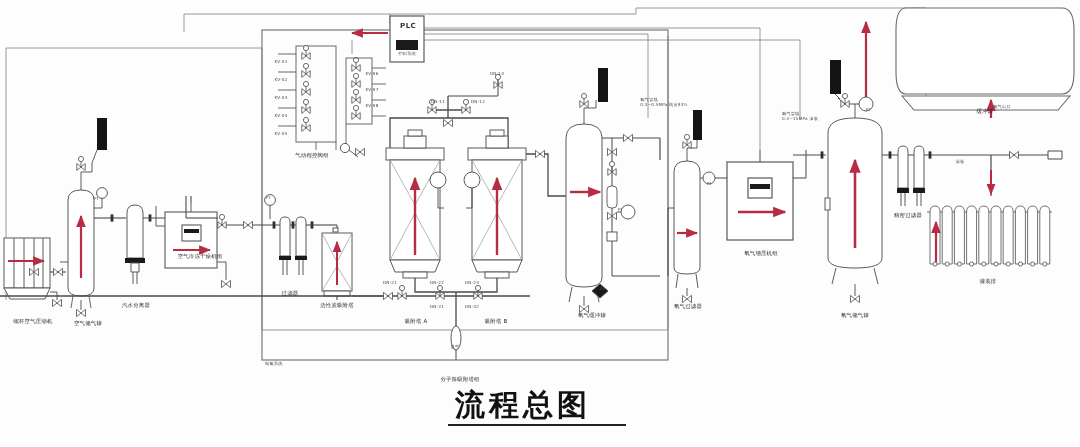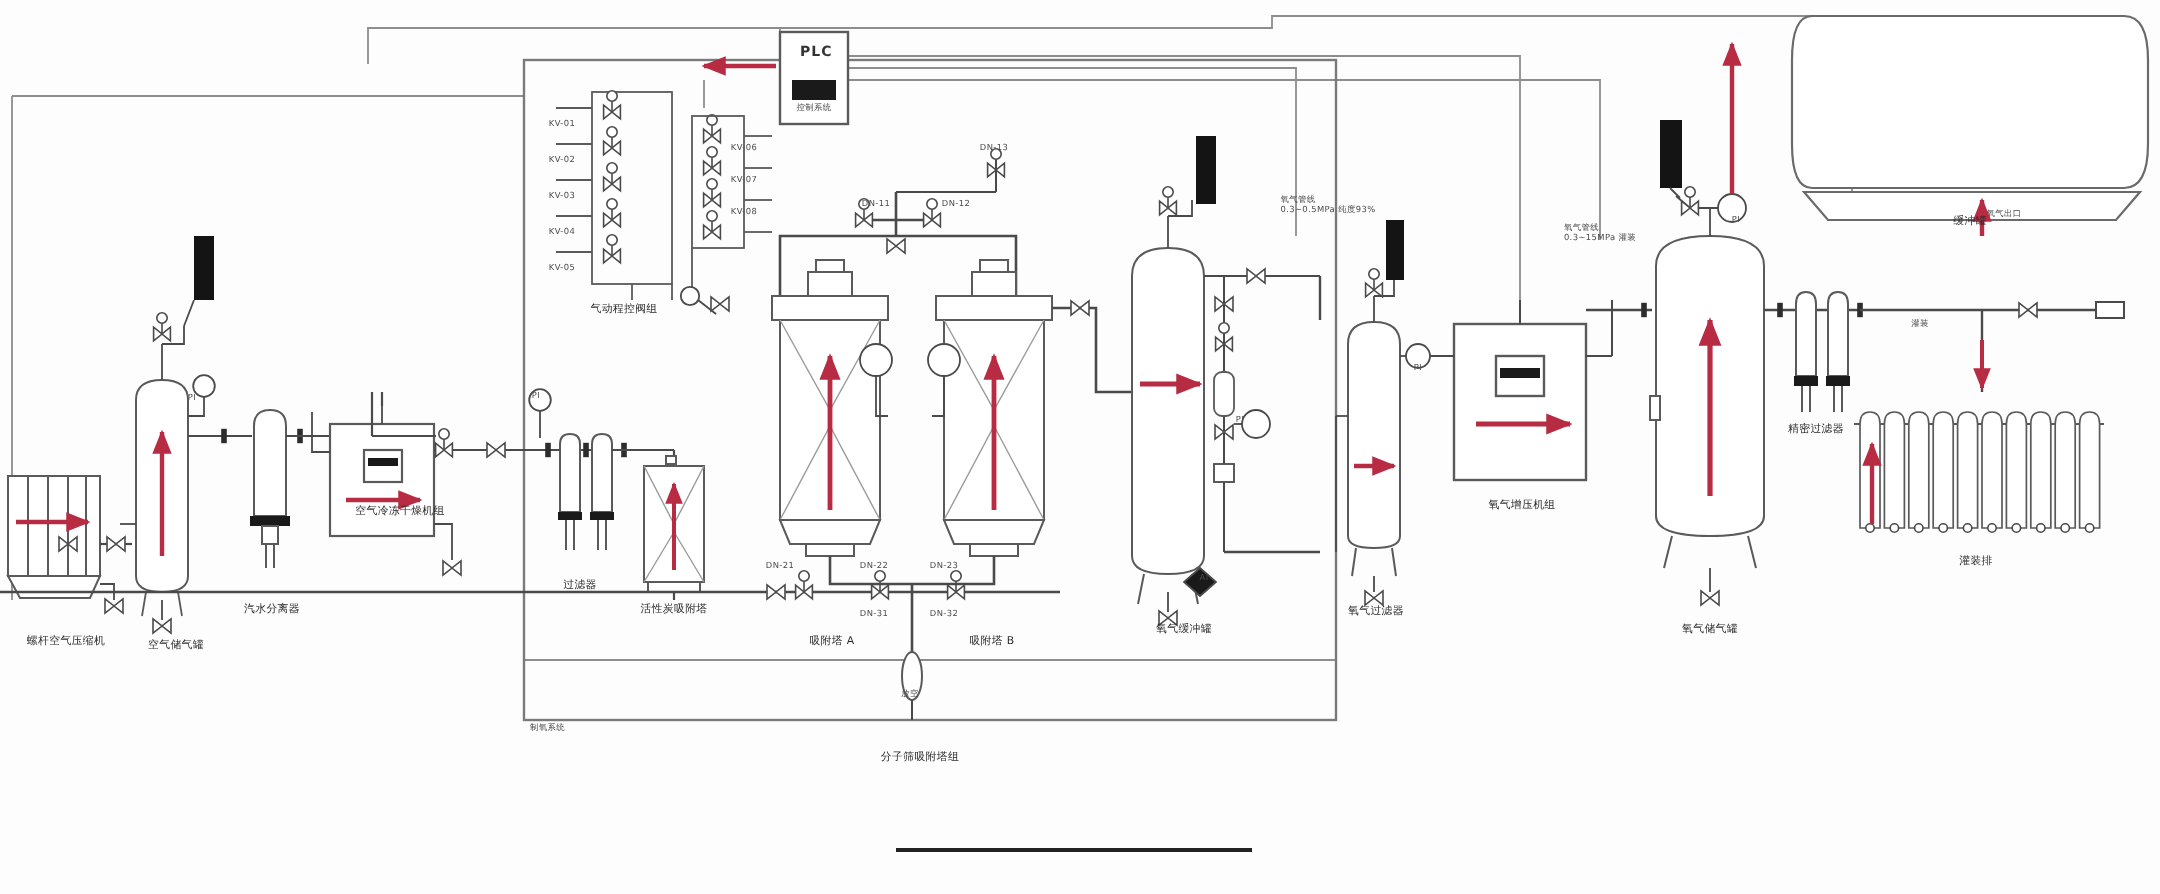--- a/index.html
+++ b/index.html
@@ -513,15 +513,16 @@
       <div class="lbl tag c" style="left: 268px; top: 196px;">PI</div>
       <div class="lbl tag c" style="left: 620px; top: 208px;">PI</div>
       <div class="lbl tag c" style="left: 709px; top: 182px;">PI</div>
       <div class="lbl tag c" style="left: 868px; top: 108px;">PI</div>
       <div class="lbl tag c" style="left: 602px; top: 287px;">AI</div>
       <div class="lbl plc" style="left: 400px; top: 23px; text-align: center;">PLC</div>
       <div class="lbl tag" style="left: 407px; top: 52px; transform: translateX(-50%);">控制系统</div>
       <div class="lbl tag" style="left: 265px; top: 362px;">制氧系统</div>
     </div>
 
+<div class="ttl">流程总图</div>
 <div class="ttl-rule"></div>
 
 </div>
 
 </body></html>

